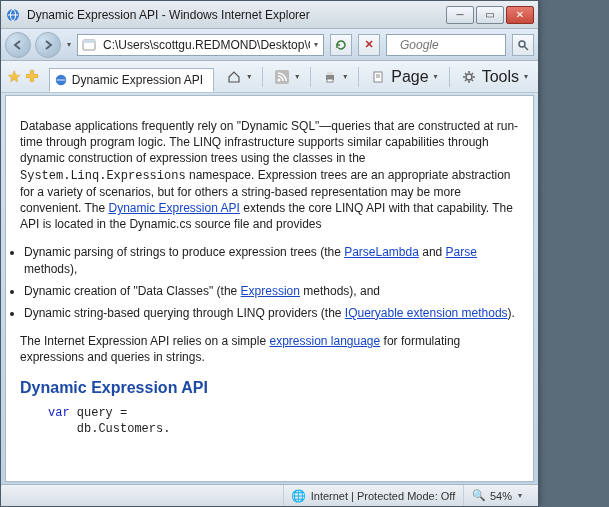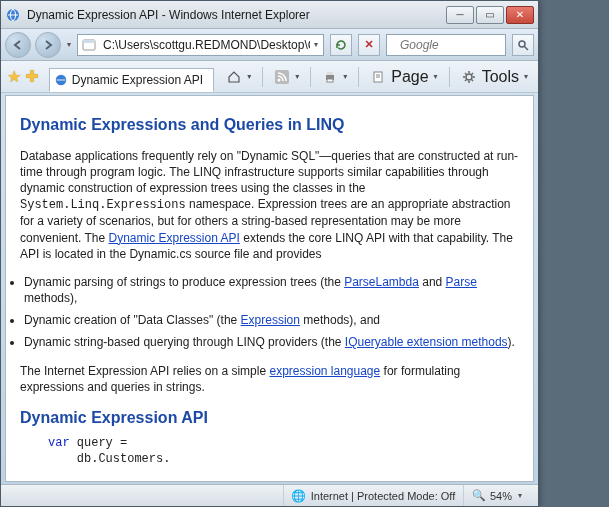--- a/index.html
+++ b/index.html
@@ -186,21 +186,20 @@
             </g>
           </svg>
       </span>
       <span class="tool-label">Tools</span>
       <span class="drop-arrow">▾</span>
     </div>
   </div>
 
   <div class="content">
     <div class="page">
-      <h2 class="linq">Dynamic Expressions and Queries in LINQ</h2>
       <p>
         <span>Database applications frequently rely on "Dynamic SQL"—queries that are constructed at run-time through program logic. The LINQ infrastructure supports similar capabilities through dynamic construction of expression trees using the classes in the </span><span class="code-inline">System.Linq.Expressions</span><span> namespace. Expression trees are an appropriate abstraction for a variety of scenarios, but for others a string-based representation may be more convenient. The </span><a href="#" class="lk">Dynamic Expression API</a><span> extends the core LINQ API with that capability. The API is located in the Dynamic.cs source file and provides</span>
       </p>
       <ul class="b">
         <li><span>Dynamic parsing of strings to produce expression trees (the </span><a href="#" class="lk">ParseLambda</a><span> and </span><a href="#" class="lk">Parse</a><span> methods),</span></li>
         <li><span>Dynamic creation of "Data Classes" (the </span><a href="#" class="lk">Expression</a><span> methods), and</span></li>
         <li><span>Dynamic string-based querying through LINQ providers (the </span><a href="#" class="lk">IQueryable extension methods</a><span>).</span></li>
       </ul>
       <p>
         <span>The Internet Expression API relies on a simple </span><a href="#" class="lk">expression language</a><span> for formulating expressions and queries in strings.</span>

